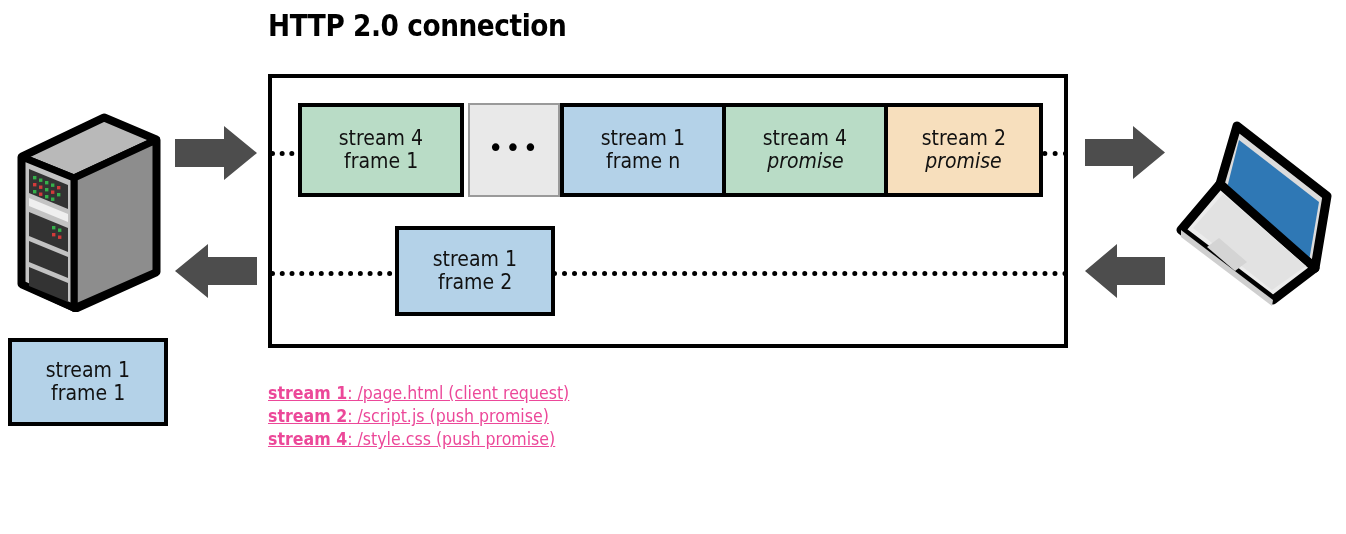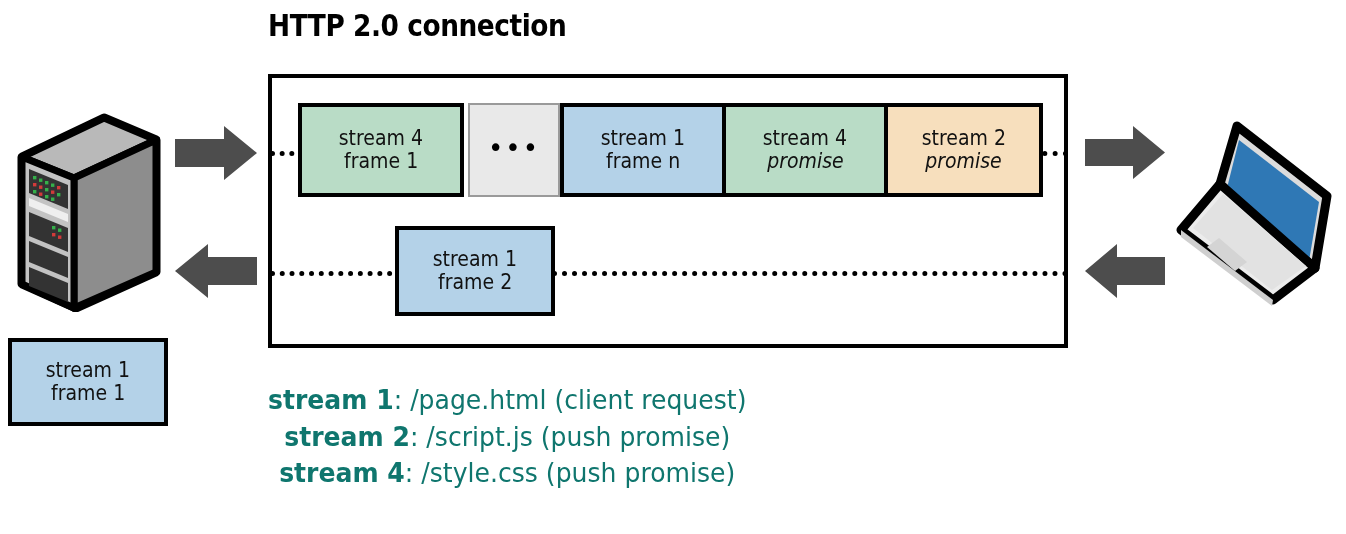--- a/index.html
+++ b/index.html
@@ -9,21 +9,20 @@
   }
   body {
     font-family: "Liberation Sans", sans-serif;
   }
   #stage {
     position: relative;
     width: 1346px;
     height: 534px;
     background: #ffffff;
     overflow: hidden;
-    text-align: center;
   }
 
   
   .title {
     position: absolute;
     left: 268px;
     top: 8px;
     font-family: "DejaVu Sans", sans-serif;
     font-size: 30px;
     font-weight: bold;
@@ -150,23 +149,24 @@
 
   
   .arrow { position: absolute; }
 
   
   .legend {
     position: absolute;
     left: 268px;
     top: 382px;
     font-family: "DejaVu Sans", sans-serif;
-    font-size: 27px;
-    color: #0f766e;
+    font-size: 17px;
+    color: #ec4899;
     line-height: 1.36;
+    text-decoration: underline;
   }
   .legend .row { white-space: nowrap; transform: scaleX(0.93); transform-origin: left center; }
   .legend .sname { font-weight: bold; }
   .legend .spath { font-weight: normal; }
 
   
   .device { position: absolute; }
 </style>
 </head>
 <body>

